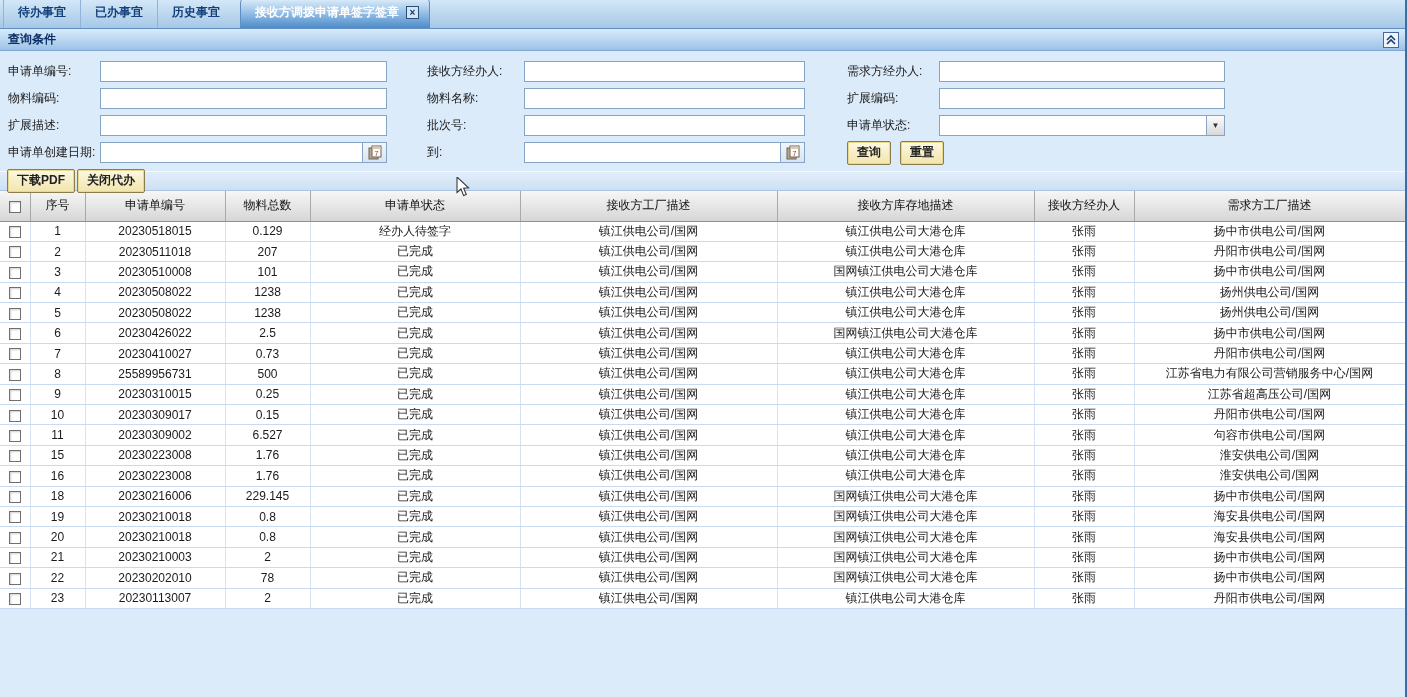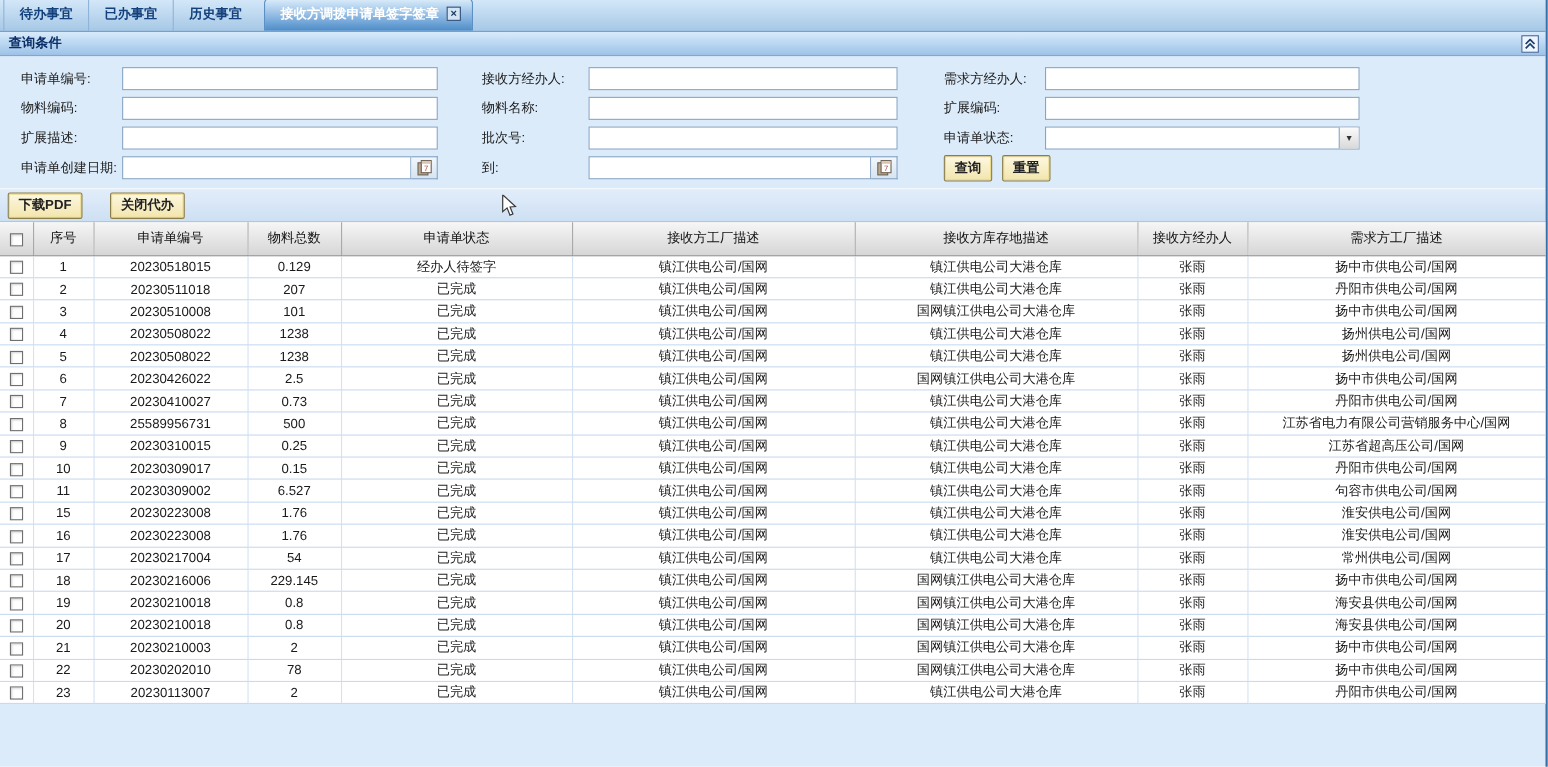--- a/index.html
+++ b/index.html
@@ -18,39 +18,39 @@
          border-radius:5px 5px 0 0; padding:5px 10px 7px 14px; margin-left:6px; }
   .tab-close { width:13px; height:13px; line-height:11px; text-align:center; font-size:10px; font-weight:bold;
          color:#17355e; background:#d3e4f4; border:1px solid #2c4d79; display:inline-block; }
 
   
   .panel-hd { position:relative; height:22px; line-height:21px; padding-left:8px; font-weight:bold; color:#0b2f66;
         background:linear-gradient(#d8ebfc,#9dc2e7); border-bottom:1px solid #7fa7d1; }
   .collapse-btn { position:absolute; right:6px; top:3px; width:16px; height:16px; background:#eef5fc;
         border:1px solid #48699c; display:flex; align-items:center; justify-content:center; }
   .qform { display:grid; grid-template-columns:92px 287px 40px 97px 281px 42px 92px 286px;
-        grid-auto-rows:27px; align-items:center; padding:7px 0 0 19px; height:120px; background:#dcebfa; }
+        grid-auto-rows:27px; align-items:center; padding:7px 0 0 8px; height:120px; background:#dcebfa; }
   .qlabel { white-space:nowrap; }
   .tinput { width:100%; height:21px; border:1px solid #86a5c6; background:#fff; padding:0 3px; font:12px "Liberation Sans",sans-serif; }
   .datewrap { display:flex; }
   .datewrap .tinput { width:calc(100% - 24px); }
   .calbtn { width:24px; height:21px; border:1px solid #86a5c6; border-left:none;
         background:linear-gradient(#f2f7fc,#d7e4f0); display:flex; align-items:center; justify-content:center; }
   .fakesel { position:relative; height:21px; border:1px solid #86a5c6; background:#fff; }
   .selbtn { position:absolute; right:0; top:0; width:18px; height:19px; border-left:1px solid #86a5c6;
         background:linear-gradient(#fbfbfb,#d9d9d9); display:flex; align-items:center; justify-content:center;
         font-size:8px; color:#333; }
   .ybtn { display:inline-block; background:linear-gradient(#fdf8e1,#f2e5ac); border:1px solid #8a7d4a;
         box-shadow:inset 0 0 0 1px #ead98a; padding:2px 9px 3px; font-weight:bold; color:#222;
         border-radius:2px; cursor:default; white-space:nowrap; }
   .btnrow { grid-column:7 / span 2; display:flex; gap:9px;align-items:flex-end; }
 
   
-  .toolbar { height:31px; background:linear-gradient(#e2edfa,#cde0f3); border-top:1px solid #f4f9fd;
-        border-bottom:1px solid #a9c2de; display:flex; align-items:center; gap:25px; padding-left:7px; }
+  .toolbar { height:20px; background:linear-gradient(#e2edfa,#cde0f3); border-top:1px solid #f4f9fd;
+        border-bottom:1px solid #a9c2de; display:flex; align-items:center; gap:2px; padding-left:7px; }
 
   
   table { border-collapse:collapse; table-layout:fixed; width:1405px; background:#fff; }
   th { height:30px; font-weight:normal; color:#111; 
        background:linear-gradient(#f6f6f6,#d6d6d6); border-right:1px solid #a9a9a9;
        border-bottom:1px solid #8f8f8f; overflow:hidden; white-space:nowrap; }
   td { height:20.4px; text-align:center; border-right:1px solid #d5e2f1; border-bottom:1px solid #c7daef;
        overflow:hidden; white-space:nowrap; padding:0 2px; }
   .cb { display:inline-block; width:12px; height:12px; background:#fff; border:1px solid #6f6f6f;
        box-shadow:inset 1px 1px 2px rgba(0,0,0,.18); vertical-align:middle; }
@@ -304,31 +304,20 @@
           <td>20230223008</td>
           <td>1.76</td>
           <td>已完成</td>
           <td>镇江供电公司/国网</td>
           <td>镇江供电公司大港仓库</td>
           <td>张雨</td>
           <td>淮安供电公司/国网</td>
         </tr>
         <tr>
           <td><span class="cb"></span></td>
-          <td>17</td>
-          <td>20230217004</td>
-          <td>54</td>
-          <td>已完成</td>
-          <td>镇江供电公司/国网</td>
-          <td>镇江供电公司大港仓库</td>
-          <td>张雨</td>
-          <td>常州供电公司/国网</td>
-        </tr>
-        <tr>
-          <td><span class="cb"></span></td>
           <td>18</td>
           <td>20230216006</td>
           <td>229.145</td>
           <td>已完成</td>
           <td>镇江供电公司/国网</td>
           <td>国网镇江供电公司大港仓库</td>
           <td>张雨</td>
           <td>扬中市供电公司/国网</td>
         </tr>
         <tr>

